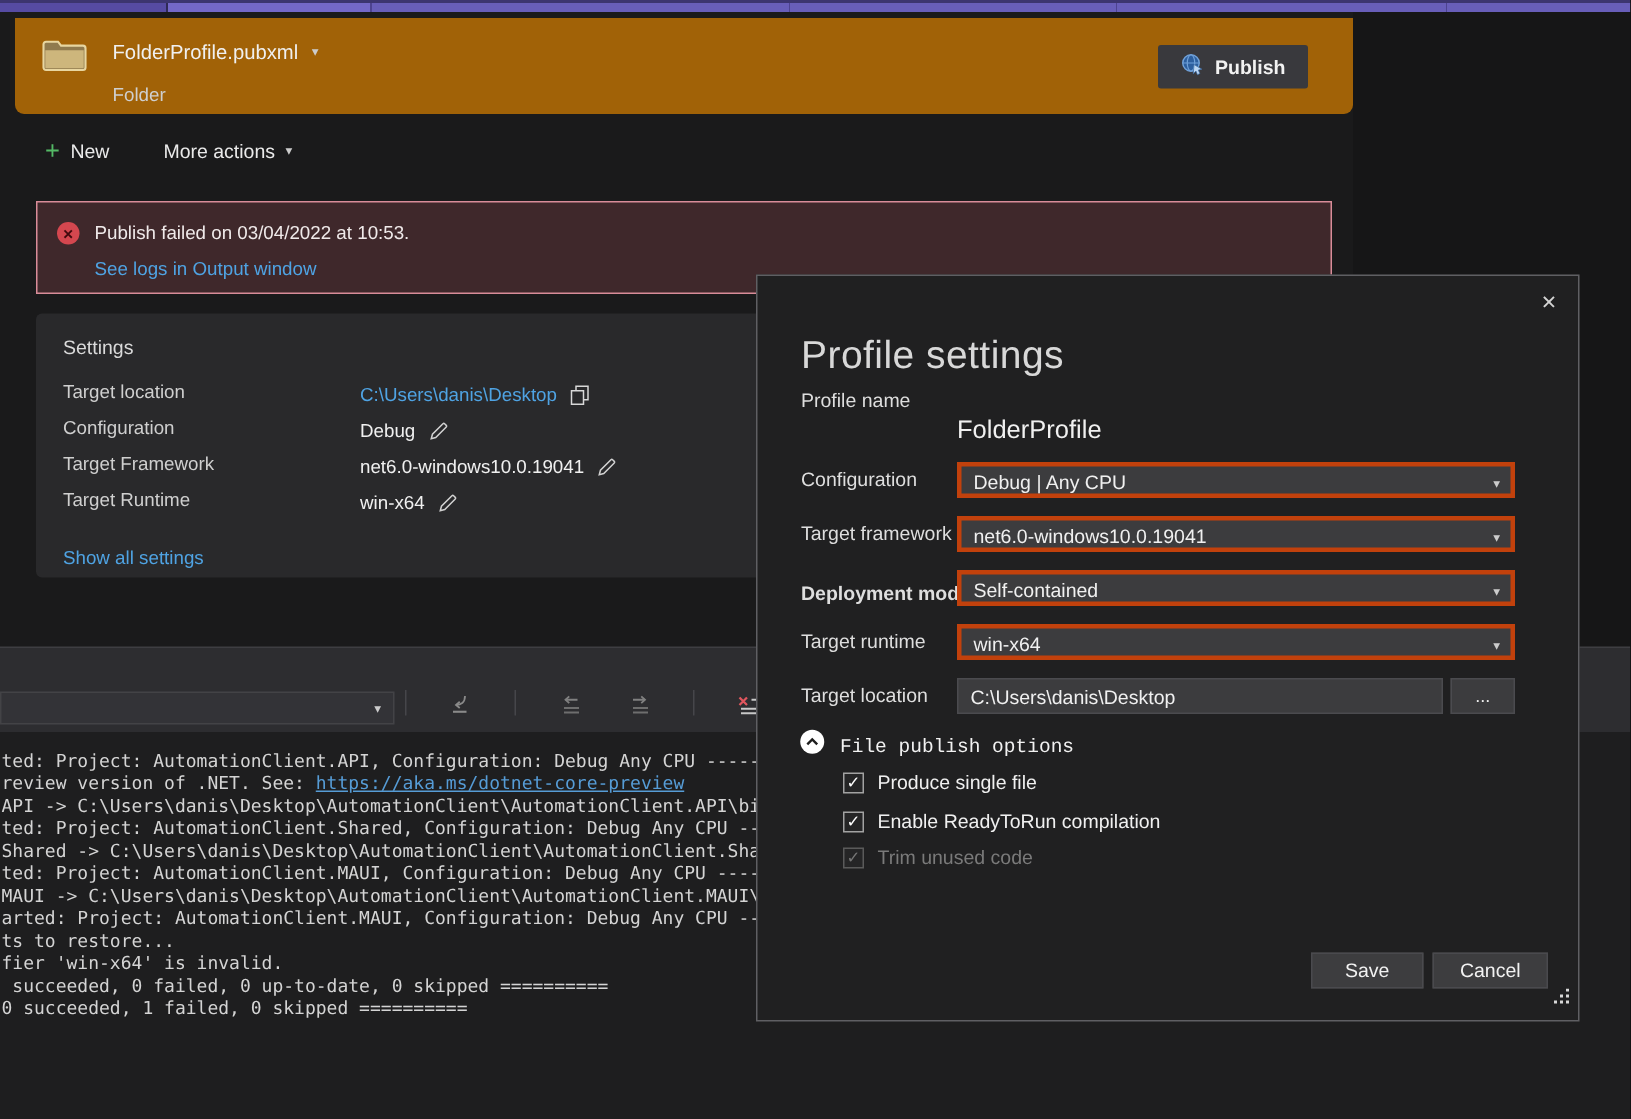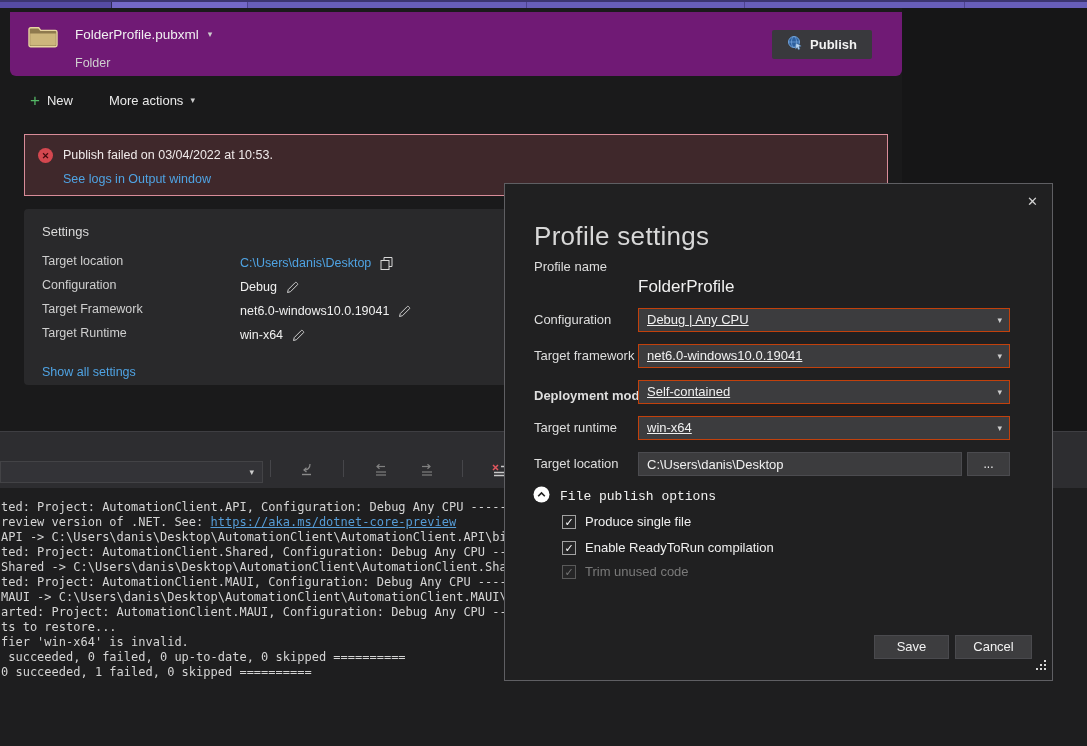--- a/index.html
+++ b/index.html
@@ -22,21 +22,21 @@
       #564ba3 0 111px,#2f2a56 111px 112px,
       #7468c8 112px 247px,#4d4390 247px 248px,
       #685eb9 248px 526px,#4d4390 526px 527px,
       #685eb9 527px 744px,#4d4390 744px 745px,
       #685eb9 745px 964px,#4d4390 964px 965px,
       #685eb9 965px 100%);
     border-top:2px solid #3c3570;
   }
   .right-col{position:absolute;left:902px;top:8px;width:185px;height:423px;background:#161617;}
   
-  .header-card{position:absolute;left:10px;top:12px;width:892px;height:64px;background:#701a75;border-radius:0 0 6px 6px;}
+  .header-card{position:absolute;left:10px;top:12px;width:892px;height:64px;background:#a16207;border-radius:0 0 6px 6px;}
   .folder-ic{position:absolute;left:18px;top:13px;}
   .hdr-title-row{position:absolute;left:65px;top:15px;display:flex;align-items:center;gap:9px;cursor:default;}
   .hdr-title{font-size:13.5px;color:#f0f0f0;}
   .caret{font-size:9px;color:#cccccc;line-height:1;}
   .hdr-sub{position:absolute;left:65px;top:44px;font-size:12.5px;color:#cfcfcf;}
   .publish-btn{position:absolute;left:762px;top:18px;width:100px;height:29px;background:#39393d;border-radius:2px;
     display:flex;align-items:center;justify-content:center;gap:7px;font-size:13px;color:#f2f2f2;cursor:default;font-weight:bold;}
   
   .actions{position:absolute;left:30px;top:92px;display:flex;align-items:center;gap:36px;}
   .act-btn{display:flex;align-items:center;gap:7px;font-size:13px;color:#eaeaea;cursor:default;}
@@ -67,22 +67,22 @@
   .console{position:absolute;left:0;top:488px;width:1087px;height:258px;background:#1e1e1f;
     font-family:"DejaVu Sans Mono",monospace;font-size:12px;line-height:15px;color:#d4d4d4;padding-top:12px;}
   .cline{white-space:pre;padding-left:1px;}
   .clink{color:var(--console-link);text-decoration:underline;cursor:default;}
   
   .dialog{position:absolute;left:504px;top:183px;width:549px;height:498px;background:#202021;border:1px solid #5f5f63;z-index:20;}
   .dlg-close{position:absolute;right:14px;top:10px;font-size:13px;color:#d4d4d4;cursor:default;}
   .dlg-title{position:absolute;left:29px;top:37px;font-size:26px;font-weight:300;color:#d8d8d8;letter-spacing:.3px;}
   .dlg-label{position:absolute;left:29px;font-size:13px;color:#dedede;}
   .dlg-static{position:absolute;left:133px;font-size:17px;color:#f0f0f0;}
-  .dd{position:absolute;left:133px;width:372px;height:24px;background:#3c3c3e;border:1px solid #c2410c;
-    font-size:13px;color:#f0f0f0;line-height:22px;padding:0 20px 0 8px;cursor:default;text-decoration:underline;}
+  .dd{position:absolute;left:133px;width:372px;height:24px;background:#3c3c3e;border:3px solid #c2410c;
+    font-size:13px;color:#f0f0f0;line-height:22px;padding:0 20px 0 8px;cursor:default;}
   .dd .caret{position:absolute;right:7px;top:7px;}
   .dlg-input{position:absolute;left:133px;width:324px;height:24px;background:#3c3c3e;border:1px solid #4b4b4f;
     color:#f0f0f0;font-size:13px;font-family:"Liberation Sans",sans-serif;padding:0 8px;}
   .browse-btn{position:absolute;left:462px;width:43px;height:24px;background:#3c3c3e;border:1px solid #4b4b4f;
     color:#f0f0f0;font-size:12px;text-align:center;line-height:22px;cursor:default;}
   .expander{position:absolute;left:28px;top:302px;display:flex;align-items:center;gap:10px;cursor:default;}
   .exp-label{font-size:13px;color:#f2f2f2;font-family:Liberation Mono, monospace;}
   .cb-row{position:absolute;left:57px;display:flex;align-items:center;gap:9px;}
   .cb{width:14px;height:14px;border:1px solid #a2a2a2;background:#252526;color:#ffffff;
     font-size:11px;line-height:13px;text-align:center;cursor:default;}

